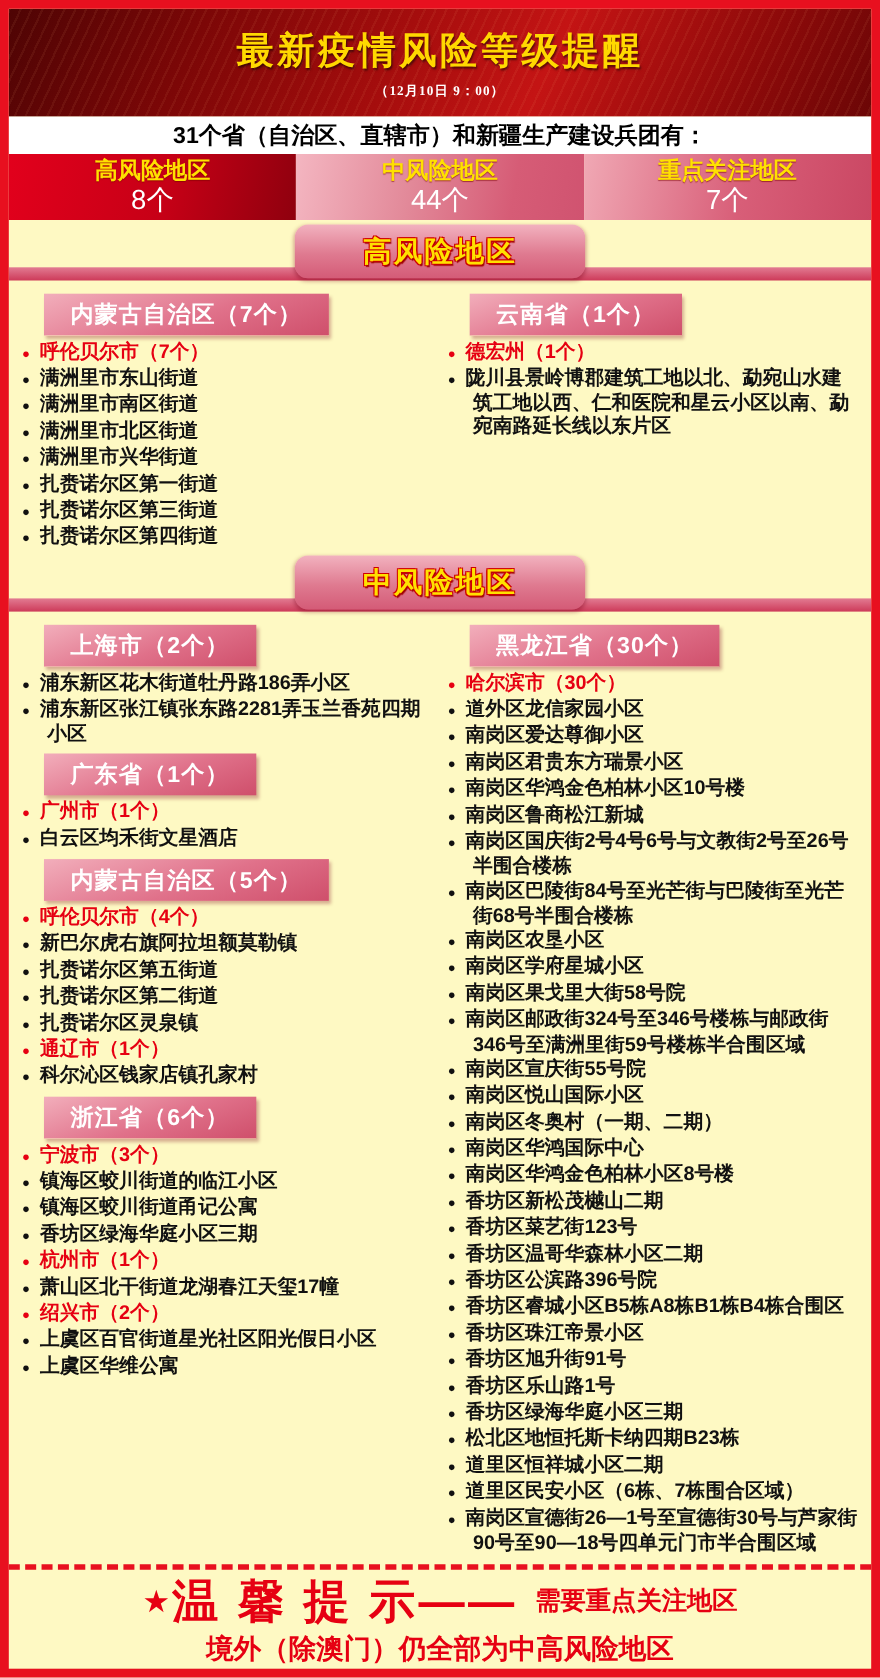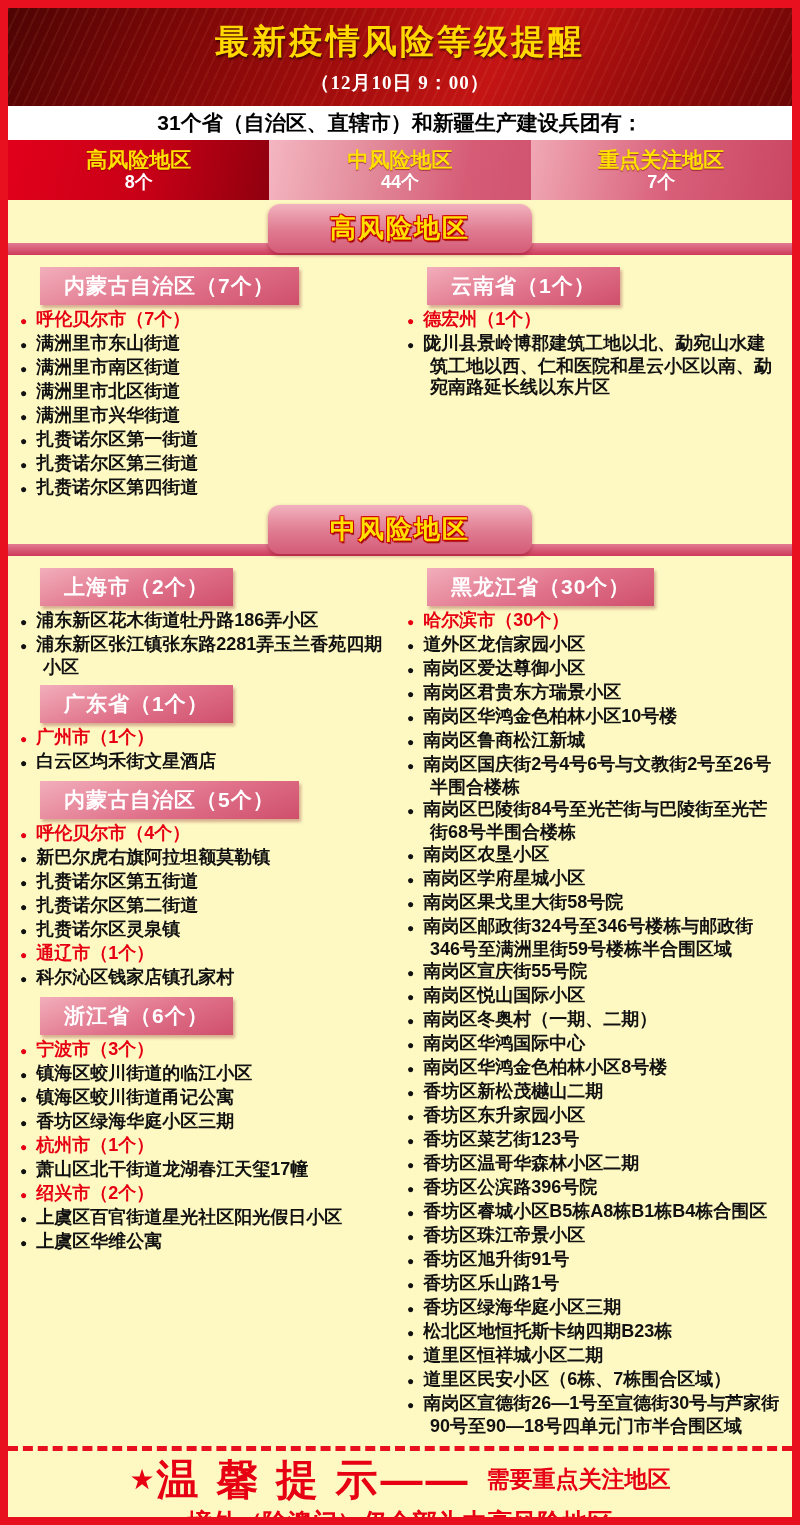--- a/index.html
+++ b/index.html
@@ -23,37 +23,37 @@
     background:
       repeating-linear-gradient(115deg, rgba(255,180,120,0.07) 0 2px, rgba(0,0,0,0) 2px 9px),
       linear-gradient(115deg,#4e0404 0%,#7c0707 22%,#a50d0d 45%,#c41414 62%,#8d0a0a 85%,#6b0606 100%);
     display:flex; flex-direction:column; align-items:center; justify-content:center;
   }
   .main-title {
     font-size:34px; font-weight:bold; color:#ffd800; letter-spacing:3px;
     text-shadow:1px 2px 2px rgba(0,0,0,0.55);
   }
   .sub-title {
-    margin-top:5px; font-size:19px; font-weight:bold; color:#ffffff;
+    margin-top:5px; font-size:12px; font-weight:bold; color:#ffffff;
     font-family:"Liberation Serif", serif; letter-spacing:1px;
   }
   
   .intro {
     height:34px; flex:0 0 auto; background:#ffffff;
     display:flex; align-items:center; justify-content:center;
     font-size:21px; font-weight:bold; color:#000;
   }
   
   .stats { height:60px; flex:0 0 auto; display:flex; }
   .stat { flex:1; display:flex; flex-direction:column; align-items:center; justify-content:center; line-height:1.15; }
   .stat-0 { background:linear-gradient(100deg,#e2001c 0%,#c60016 55%,#8f000e 100%); }
   .stat-1 { background:linear-gradient(100deg,#f4b6c1 0%,#e28999 40%,#d65c76 75%,#d05370 100%); }
   .stat-2 { background:linear-gradient(100deg,#f0a8b4 0%,#d85e78 55%,#ca4763 100%); }
   .stat-label { font-size:21px; font-weight:bold; color:#ffe100; text-shadow:0 1px 1px rgba(120,0,0,0.6); }
-  .stat-count { font-size:18px; font-weight:bold; color:#ffffff; }
+  .stat-count { font-size:25px; font-weight:normal; color:#ffffff; }
   
   .section-head { position:relative; height:54px; flex:0 0 auto; margin-top:4px; }
   .section-bar {
     position:absolute; left:0; right:0; bottom:3px; height:12px;
     background:linear-gradient(180deg,#e27b92 0%,#cd3a59 100%);
   }
   .section-pill {
     position:absolute; left:50%; top:0; transform:translateX(-50%);
     background:linear-gradient(180deg,#f2b2bf 0%,#df7a90 55%,#d45b77 100%);
     border-radius:12px; padding:7px 62px;
@@ -254,21 +254,20 @@
   <li class="list-item place-item"><span class="bullet">●</span><span class="item-text">南岗区悦山国际小区</span></li>
 
   <li class="list-item place-item"><span class="bullet">●</span><span class="item-text">南岗区冬奥村（一期、二期）</span></li>
 
   <li class="list-item place-item"><span class="bullet">●</span><span class="item-text">南岗区华鸿国际中心</span></li>
 
   <li class="list-item place-item"><span class="bullet">●</span><span class="item-text">南岗区华鸿金色柏林小区8号楼</span></li>
 
   <li class="list-item place-item"><span class="bullet">●</span><span class="item-text">香坊区新松茂樾山二期</span></li>
 
-  <li class="list-item place-item"><span class="bullet">●</span><span class="item-text">香坊区东升家园小区</span></li>
 
   <li class="list-item place-item"><span class="bullet">●</span><span class="item-text">香坊区菜艺街123号</span></li>
 
   <li class="list-item place-item"><span class="bullet">●</span><span class="item-text">香坊区温哥华森林小区二期</span></li>
 
   <li class="list-item place-item"><span class="bullet">●</span><span class="item-text">香坊区公滨路396号院</span></li>
 
   <li class="list-item place-item"><span class="bullet">●</span><span class="item-text">香坊区睿城小区B5栋A8栋B1栋B4栋合围区</span></li>
 
   <li class="list-item place-item"><span class="bullet">●</span><span class="item-text">香坊区珠江帝景小区</span></li>

